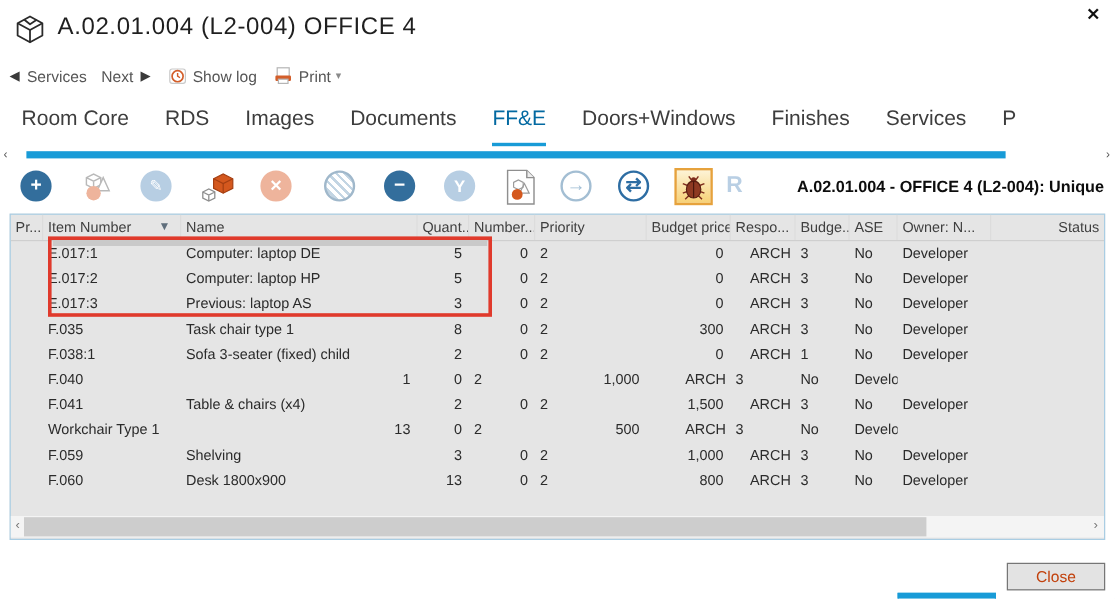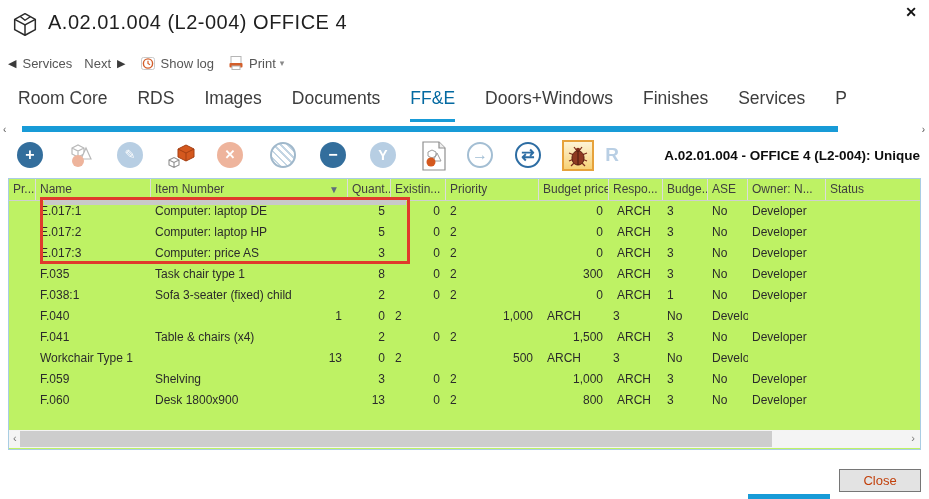--- a/index.html
+++ b/index.html
@@ -44,32 +44,32 @@
   .cicon.outline-blue { border:2px solid #2d6da3; color:#2d6da3; line-height:22px; background:#fff; font-weight:bold; }
   .cicon.hatched { background:repeating-linear-gradient(45deg,#c3d5e3 0 2px, #ffffff 2px 5px); border:2px solid #a0b8cb; }
   .svgbtn { position:absolute; top:3px; cursor:pointer; }
   .bug-btn { position:absolute; left:562px; top:3px; width:32px; height:31px; border:2px solid #e6a23c;
     background:linear-gradient(#fdf3d6,#f7d176); display:flex; align-items:center; justify-content:center; cursor:pointer; }
   .revit-r { position:absolute; left:600px; top:6px; width:24px; height:24px; font-size:19px; font-weight:bold;
     color:#b9cfe4; text-align:center; line-height:24px; cursor:pointer; }
   .context-label { position:absolute; right:9px; top:11px; font-size:13.5px; font-weight:bold; color:#0d0d0d; }
 
   
-  .tablewrap { position:absolute; left:8px; top:178px; width:913px; height:272px; border:1px solid #a9cde3; background:#bef264; }
+  .tablewrap { position:absolute; left:8px; top:178px; width:913px; height:272px; border:1px solid #a9cde3; background:#e5e5e5; }
   .thead, .tr { display:grid; grid-template-columns:27px 115px 197px 43px 55px 93px 70px 54px 45px 40px 78px 1fr; }
   .thead { height:22px; border-bottom:1px solid #cfcfcf; }
   .th { font-size:12px; color:#3f3f3f; line-height:21px; padding:0 4px; border-right:1px solid #dcdcdc;
     overflow:hidden; white-space:nowrap; position:relative; }
-  .th.last { border-right:none; }
+  .th.last { border-right:none;text-align:right; }
   .th .sort { position:absolute; right:8px; top:0; font-size:10px; color:#5f6e7c; }
   .tbody { position:relative; }
   .tr { height:21px; cursor:default; }
   .td { font-size:12px; color:#2b2b2b; line-height:21px; padding:0 4px; overflow:hidden; white-space:nowrap; }
   .num { text-align:right; padding-right:6px; }
-  .td.c7 { padding-left:8px; }
+  .td.c7 { padding-left:8px;text-align:right; }
 
   
   .hscroll { position:absolute; left:0px; bottom:1px; width:911px; height:18px; background:#f4f4f4; }
   .hscroll .arrow { position:absolute; top:2px; font-size:11px; color:#777; }
   .hscroll .thumb { position:absolute; left:11px; top:1px; width:752px; height:16px; background:#cdcdcd; }
 
   
   .highlight-rect { position:absolute; left:40px; top:197px; width:370px; height:67px;
     border:3px solid #e03a2c; z-index:6; pointer-events:none; }
   .selection-strip { position:absolute; left:44px; top:200px; width:362px; height:5px; background:#c9c9c9; z-index:5; }
@@ -192,24 +192,24 @@
       </svg>
     </div>
 
     <div class="revit-r">R</div>
     <div class="context-label">A.02.01.004 - OFFICE 4 (L2-004): Unique</div>
   </div>
 
   <div class="tablewrap">
     <div class="thead">
       <div class="th">Pr...</div>
+      <div class="th"><span>Item Number</span><span class="sort">▼</span></div>
       <div class="th">Name</div>
-      <div class="th"><span>Item Number</span><span class="sort">▼</span></div>
       <div class="th">Quant...</div>
-      <div class="th">Existin...</div>
+      <div class="th">Number...</div>
       <div class="th">Priority</div>
       <div class="th" style="text-align:right">Budget price</div>
       <div class="th">Respo...</div>
       <div class="th">Budge...</div>
       <div class="th">ASE</div>
       <div class="th">Owner: N...</div>
       <div class="th last">Status</div>
     </div>
 
     <div class="tbody">
@@ -237,21 +237,21 @@
         <div class="td num">0</div>
         <div class="td c7">ARCH</div>
         <div class="td">3</div>
         <div class="td">No</div>
         <div class="td">Developer</div>
         <div class="td"></div>
       </div>
       <div class="tr">
         <div class="td"></div>
         <div class="td">E.017:3</div>
-        <div class="td">Computer: price AS</div>
+        <div class="td">Previous: laptop AS</div>
         <div class="td num">3</div>
         <div class="td num">0</div>
         <div class="td">2</div>
         <div class="td num">0</div>
         <div class="td c7">ARCH</div>
         <div class="td">3</div>
         <div class="td">No</div>
         <div class="td">Developer</div>
         <div class="td"></div>
       </div>

